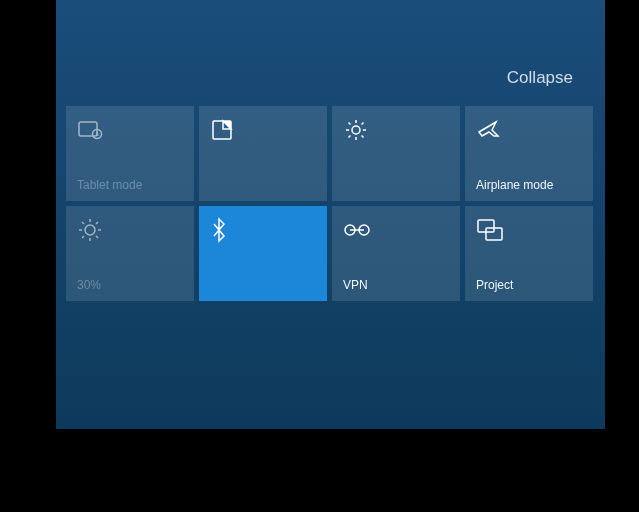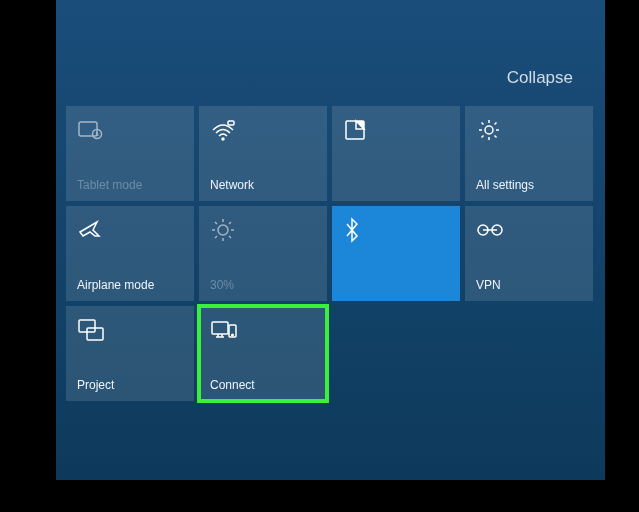--- a/index.html
+++ b/index.html
@@ -8,21 +8,21 @@
       height: 512px;
       background: #000;
       font-family: 'Segoe UI', Tahoma, sans-serif;
       overflow: hidden;
     }
     .panel {
       position: absolute;
       left: 56px;
       top: 0;
       width: 549px;
-      height: 480px;
+      height: 429px;
       background: linear-gradient(to bottom, #1a4d7a 0%, #0d3a5c 100%);
     }
     .header {
       height: 106px;
       display: flex;
       align-items: flex-end;
       justify-content: flex-end;
       padding: 0 32px 18px 0;
     }
     .collapse {
@@ -90,51 +90,38 @@
       <span class="icon">
         <svg width="28" height="24" viewBox="0 0 28 24">
             <rect x="2" y="4" width="18" height="14" rx="2"></rect>
             <circle cx="20" cy="16" r="4.5"></circle>
             <path d="M20 14v2.5l1.5 1"></path>
           </svg>
       </span>
       <span class="label">Tablet mode</span>
     </div>
 
-    <div class="tile">
-      <span class="icon">
-        <svg width="26" height="24" viewBox="0 0 26 24">
-            <path d="M3 12 Q13 2 23 12"></path>
-            <path d="M6 15 Q13 8 20 15"></path>
-            <path d="M9 18 Q13 14 17 18"></path>
-            <circle cx="13" cy="21" r="1" fill="#fff"></circle>
-            <rect x="18" y="3" width="6" height="4" rx="1"></rect>
-          </svg>
-      </span>
-      <span class="label">Network</span>
-    </div>
 
     <div class="tile">
       <span class="icon">
         <svg width="24" height="24" viewBox="0 0 24 24">
             <rect x="3" y="3" width="18" height="18" rx="1"></rect>
             <path d="M13 3 L21 3 L21 11" fill="#fff" stroke="none"></path>
             <path d="M13 3 L21 11 L13 11 Z"></path>
           </svg>
       </span>
     </div>
 
     <div class="tile">
       <span class="icon">
         <svg width="26" height="26" viewBox="0 0 26 26">
             <circle cx="13" cy="13" r="4"></circle>
             <path d="M13 3v3M13 20v3M3 13h3M20 13h3M5.5 5.5l2 2M18.5 18.5l2 2M20.5 5.5l-2 2M7.5 18.5l-2 2"></path>
           </svg>
       </span>
-      <span class="label">All settings</span>
     </div>
 
     <div class="tile">
       <span class="icon">
         <svg width="26" height="24" viewBox="0 0 26 24">
             <path d="M3 14 L20 4 L16 12 L22 18 L18 18 L13 14 L6 18 Z"></path>
           </svg>
       </span>
       <span class="label">Airplane mode</span>
     </div>
@@ -174,26 +161,15 @@
     <div class="tile">
       <span class="icon">
         <svg width="28" height="24" viewBox="0 0 28 24">
             <rect x="2" y="2" width="16" height="12" rx="1"></rect>
             <rect x="10" y="10" width="16" height="12" rx="1"></rect>
           </svg>
       </span>
       <span class="label">Project</span>
     </div>
 
-    <div class="tile highlighted">
-      <span class="icon">
-        <svg width="28" height="22" viewBox="0 0 28 22">
-            <rect x="2" y="3" width="16" height="12" rx="1"></rect>
-            <path d="M8 15v3 M12 15v3 M6 18h8"></path>
-            <rect x="19" y="6" width="7" height="12" rx="1"></rect>
-            <circle cx="22.5" cy="16" r="0.8" fill="#fff"></circle>
-          </svg>
-      </span>
-      <span class="label">Connect</span>
-    </div>
 
   </div>
 </div>
 
 </body></html>

